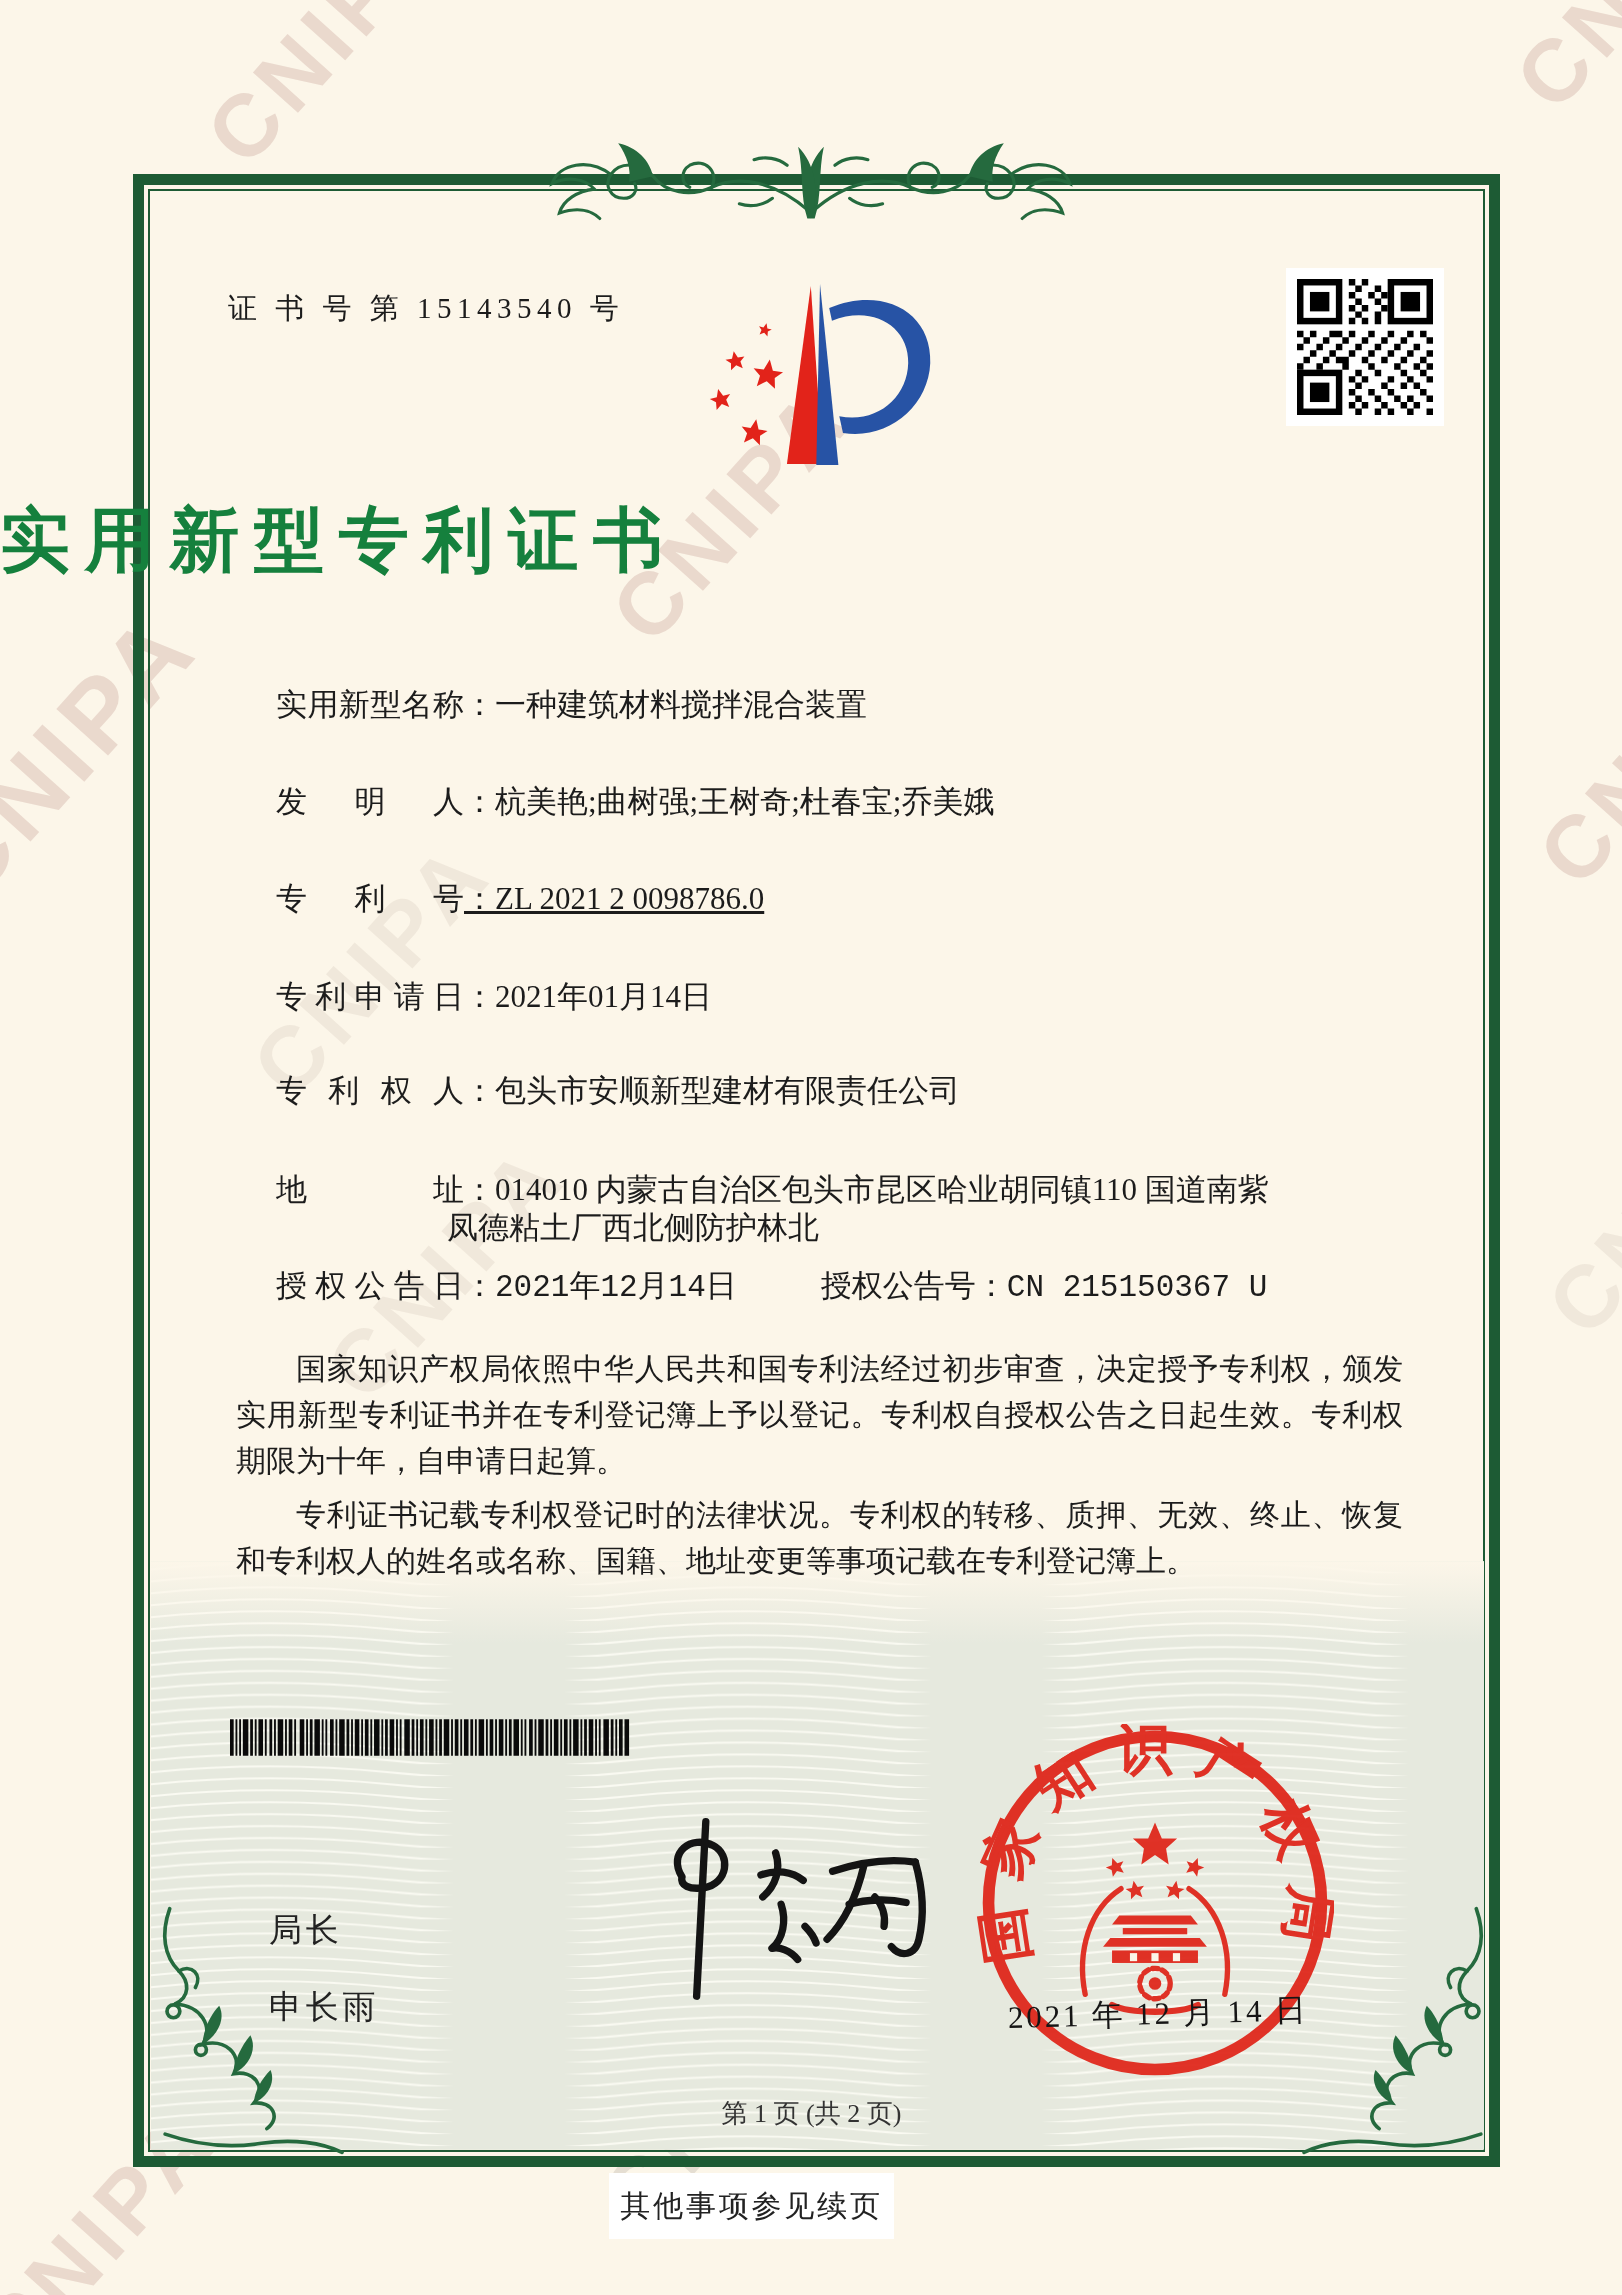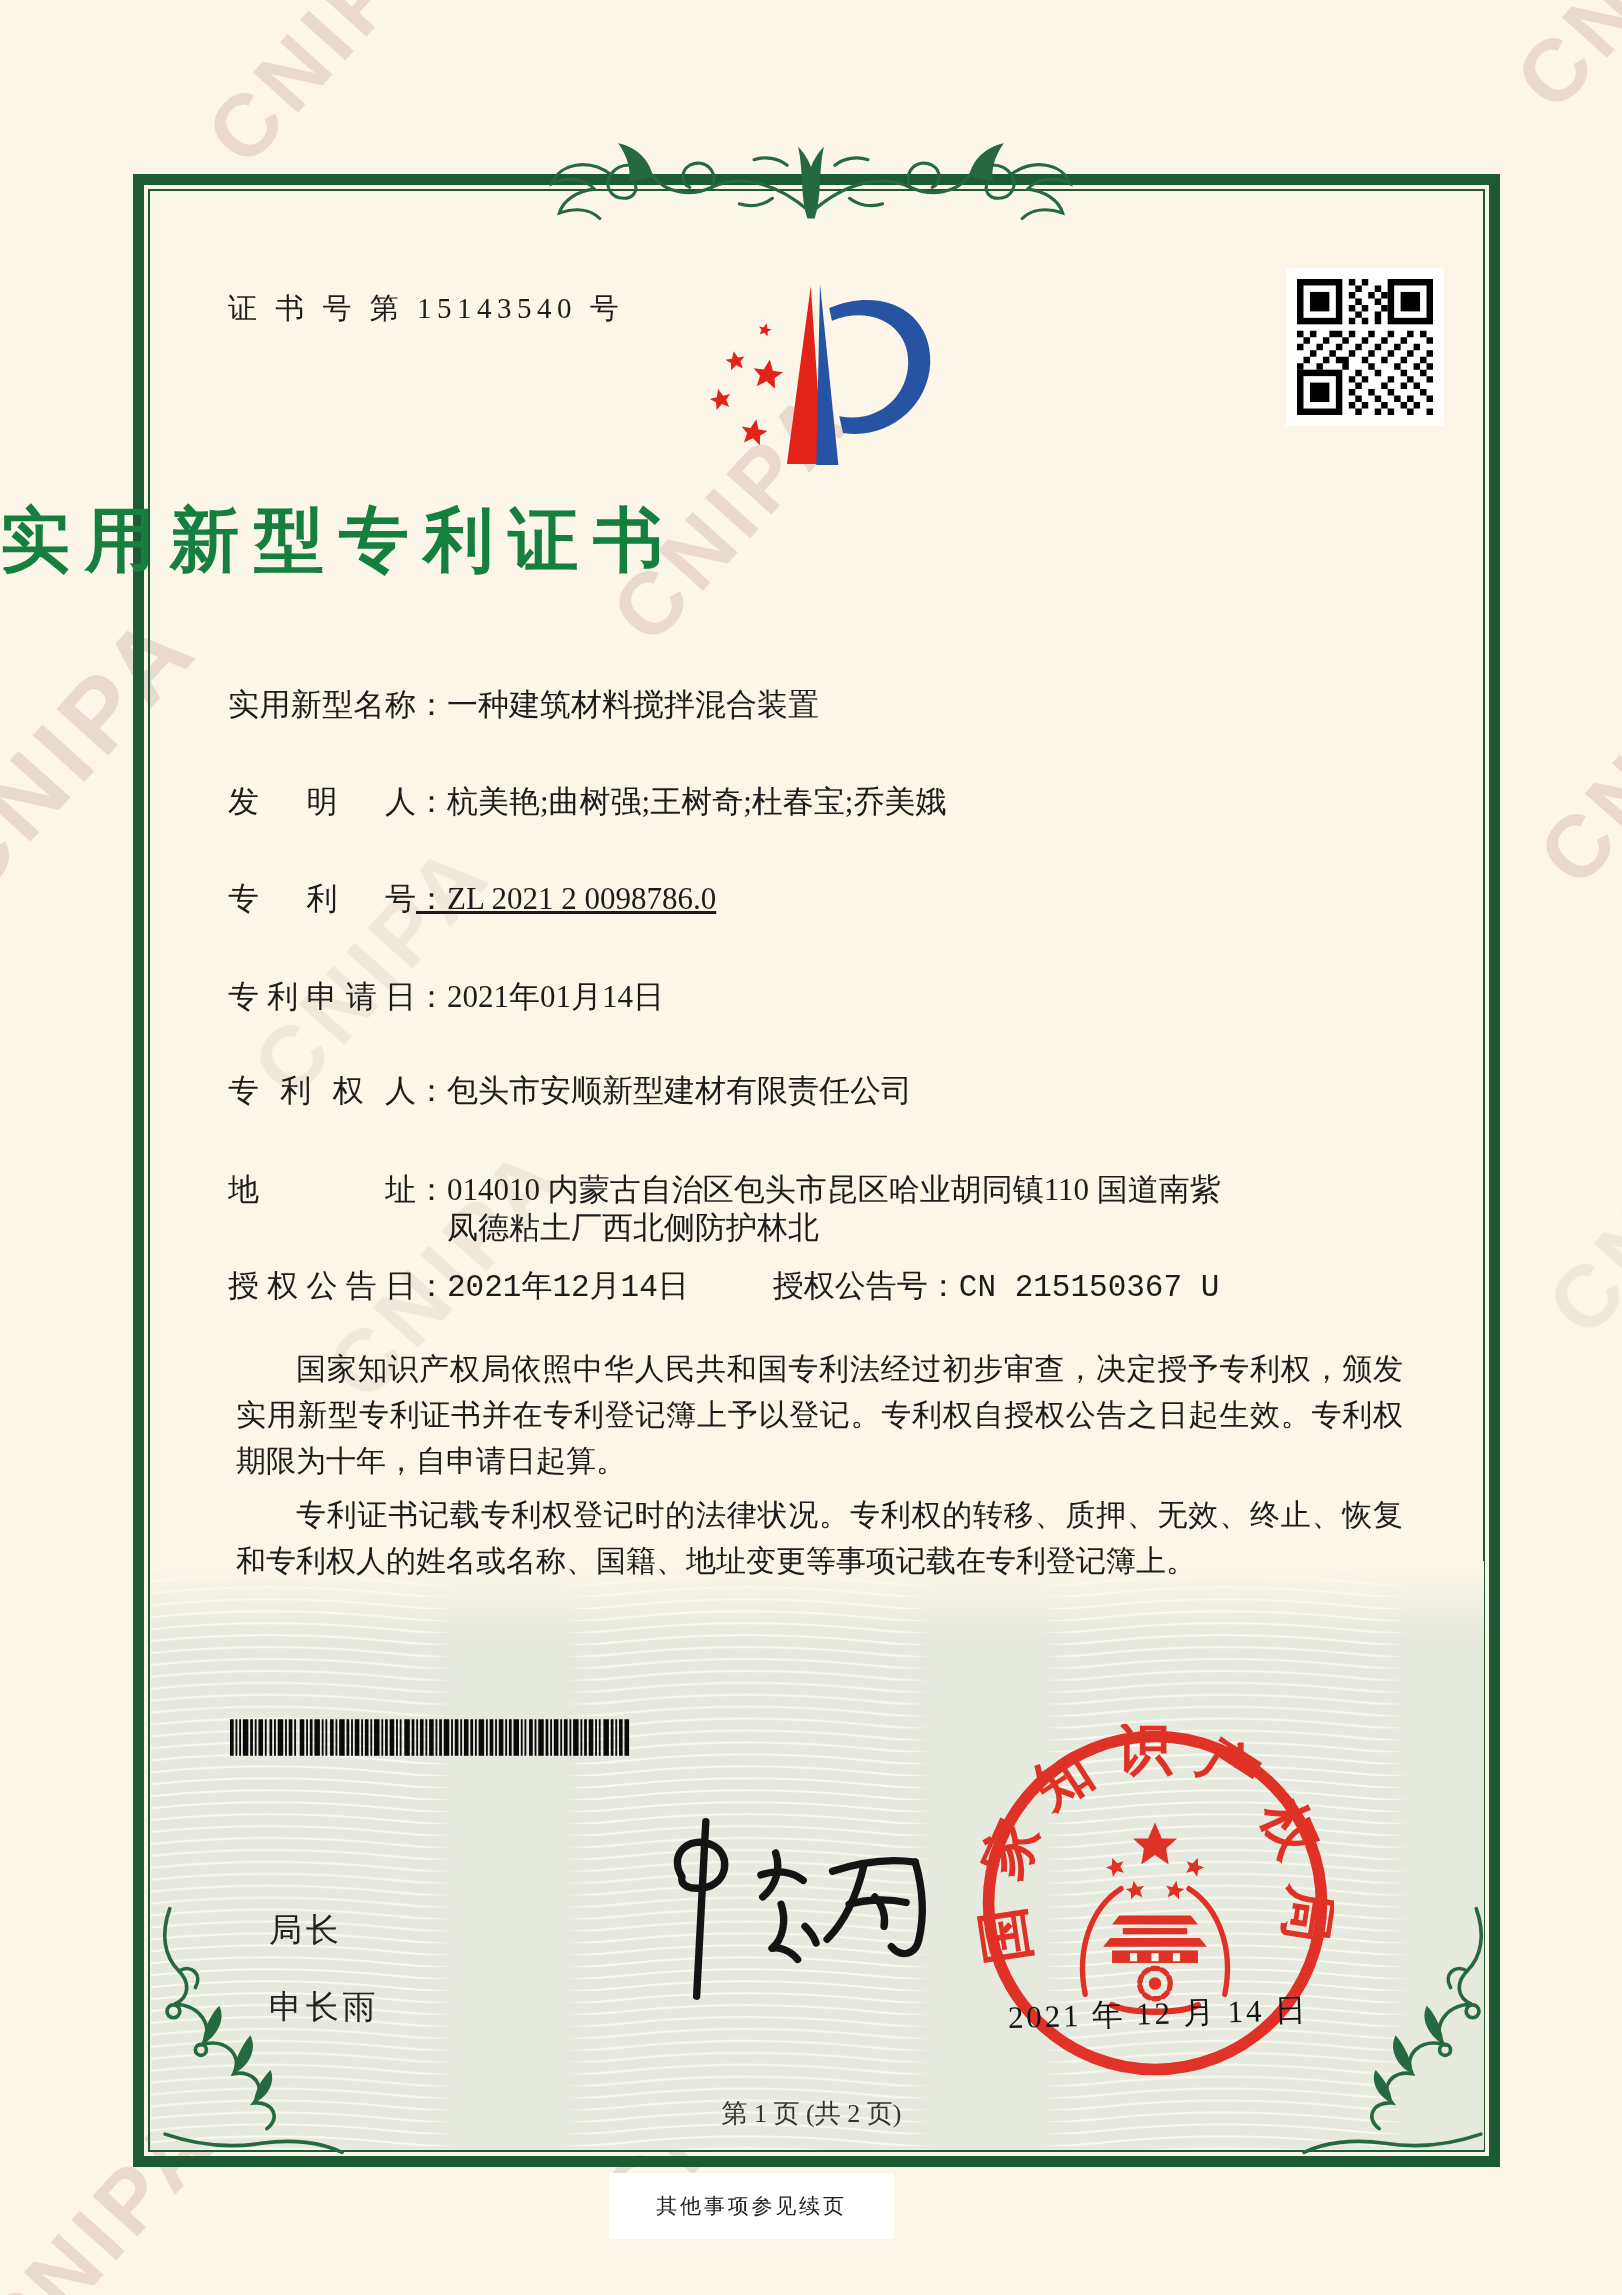--- a/index.html
+++ b/index.html
@@ -34,20 +34,21 @@
     background:#ffffff; display:flex; align-items:center; justify-content:center;
   }
   .title{
     position:absolute; left:0; top:494px; width:1623px; text-align:left;
     font-size:70px; font-weight:bold; letter-spacing:14.7px; color:#15803d;
   }
   .frow{ position:absolute; left:228px; font-size:31px; white-space:nowrap; }
   .flabel{
     display:inline-block; width:188px; text-align:justify; text-align-last:justify;
     vertical-align:top;
+    margin-left:48px;
   }
   .addr2{ position:absolute; left:447px; top:1207px; font-size:31px; white-space:nowrap; }
   .grant{ display:flex; gap:84px; }
   .body-text{
     position:absolute; left:228px; top:1338px; width:1183px;
     font-size:30px; line-height:46px; text-align:justify;
   }
   .body-text p{ margin:8px; text-indent:2em; }
   .barcode{ position:absolute; left:230px; top:1719px; }
   .sigblock{
@@ -60,21 +61,21 @@
     position:absolute; left:1008px; top:1993px; font-size:31px; letter-spacing:2.8px;
     color:#151515; transform:rotate(-1.5deg); white-space:nowrap;
   }
   .pageno{
     position:absolute; left:0; top:2096px; width:1623px; text-align:center;
     font-size:26px; color:#333;
   }
   .contnote{
     position:absolute; left:609px; top:2173px; width:285px; height:66px;
     background:#ffffff; text-align:center; line-height:66px;
-    font-size:21px; letter-spacing:2.8px; color:#222;
+    font-size:30px; letter-spacing:2.8px; color:#222;
   }
   .ornament{ position:absolute; pointer-events:none; }
 </style>
 </head>
 <body>
 
 <div class="page">
 
   <div class="wm" style="left:174px; top:-13.8px;">CNIPA</div>
   <div class="wm" style="left:1483px; top:-69px;">CNIPA</div>

